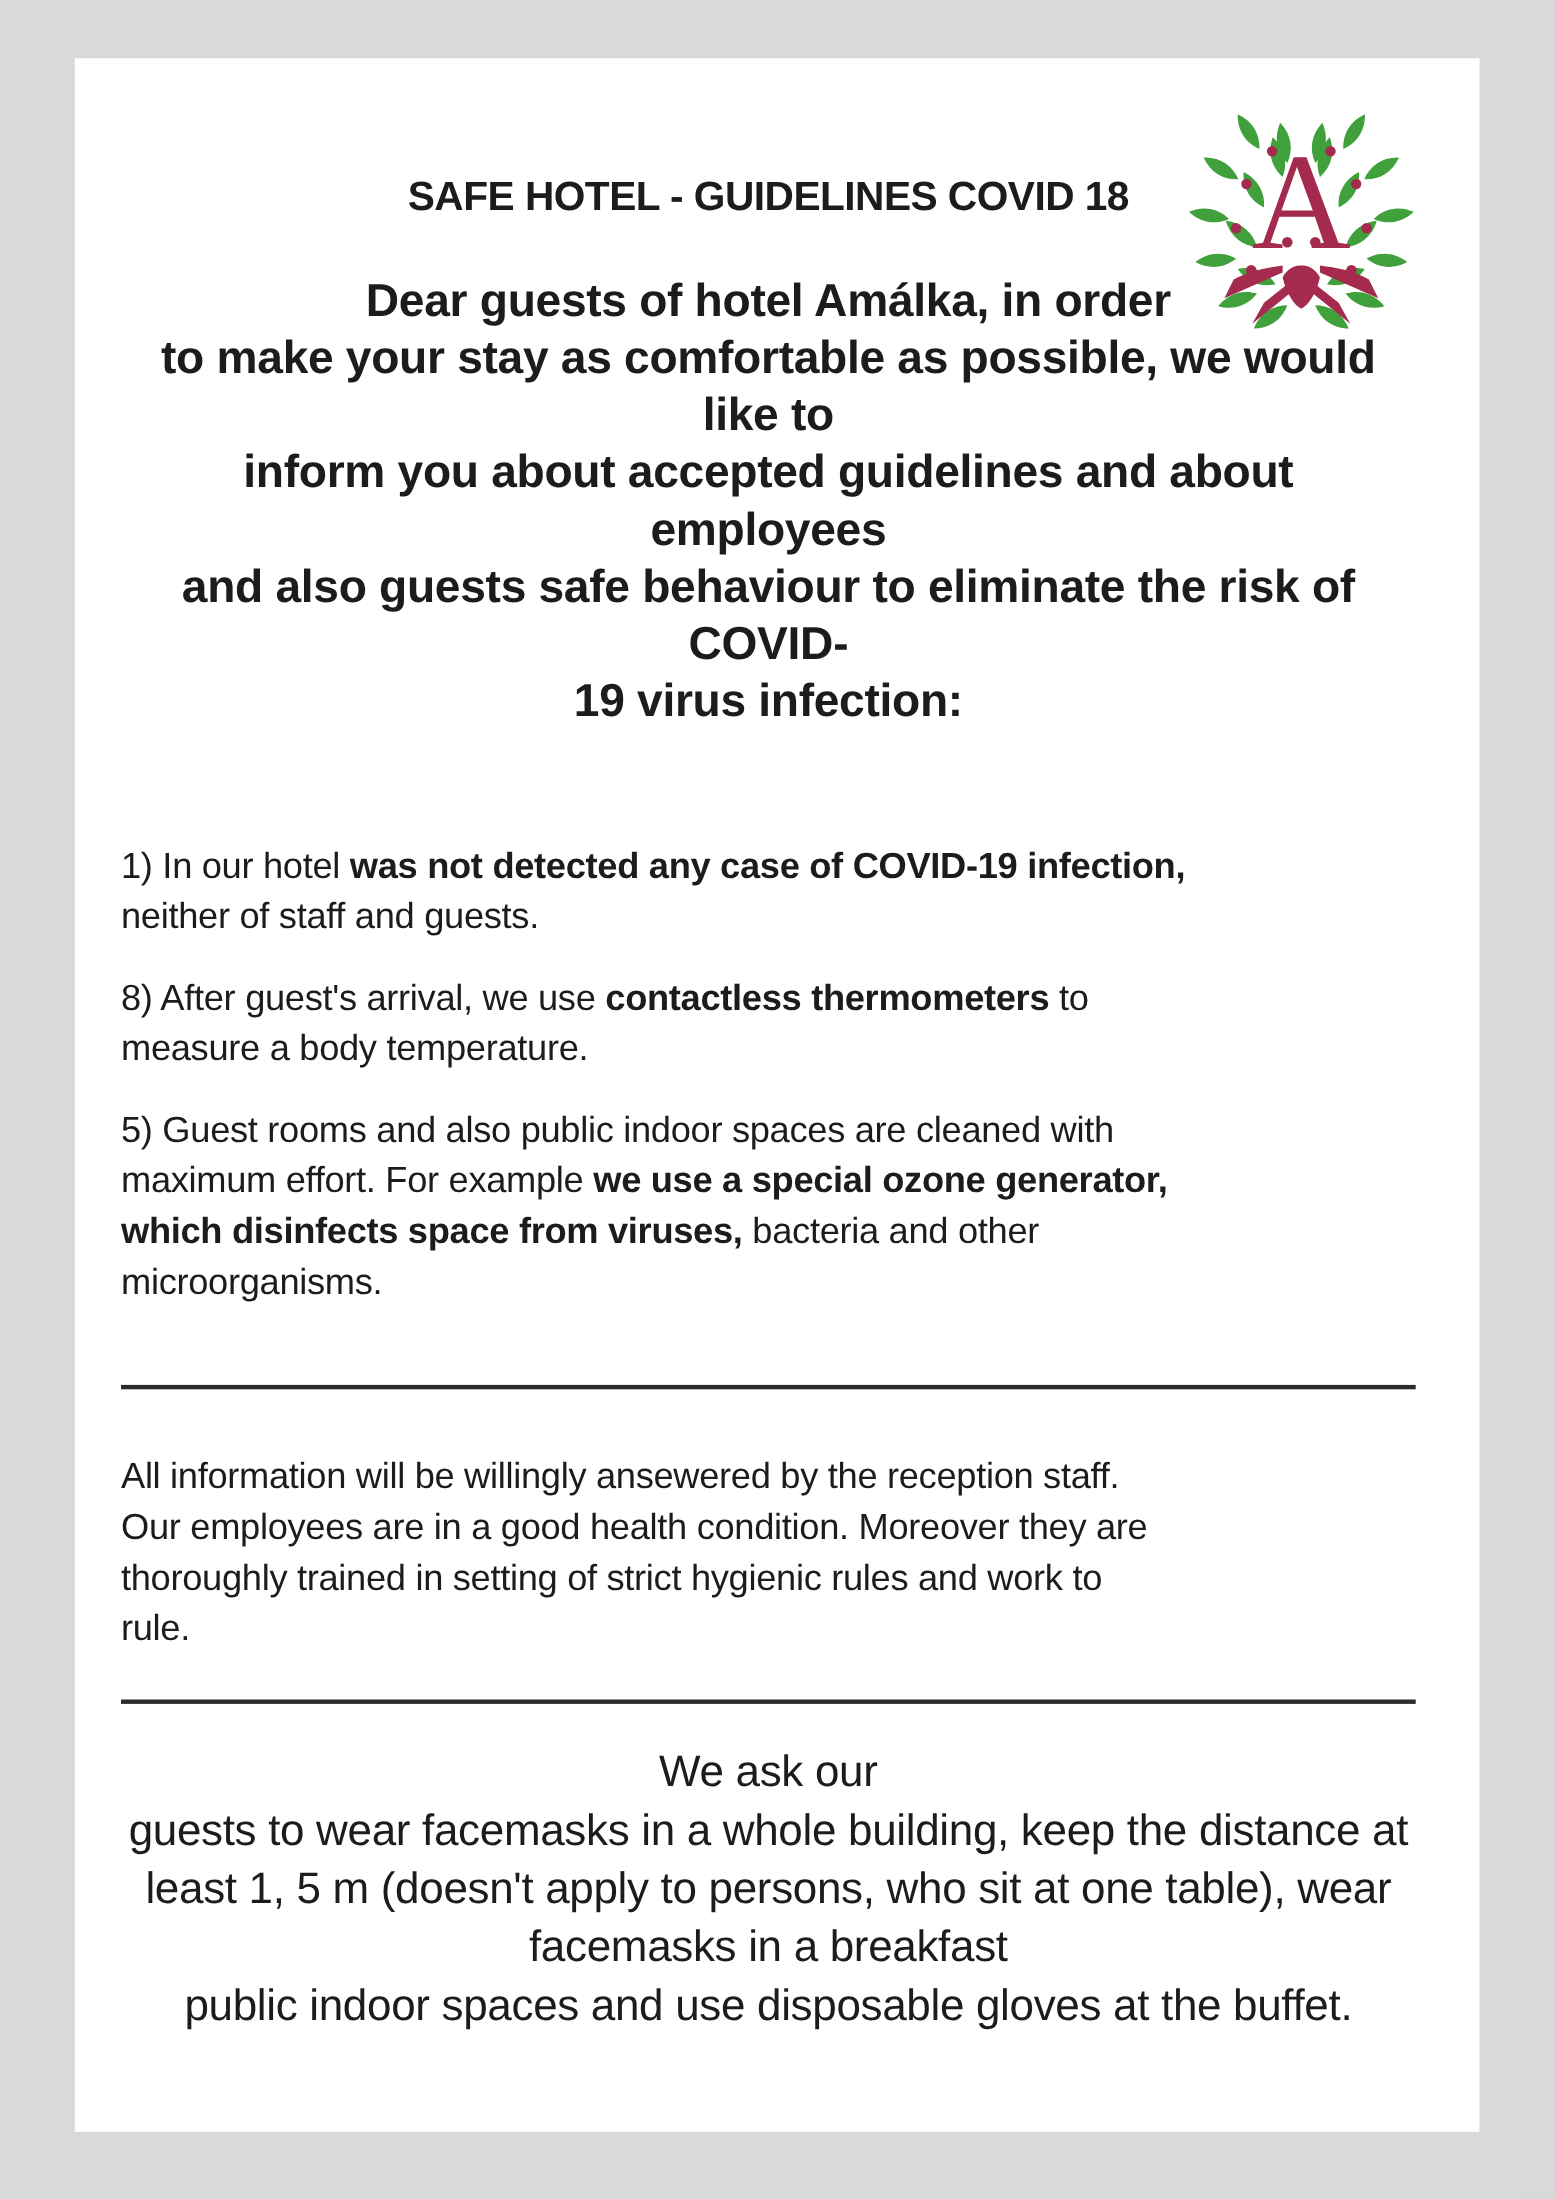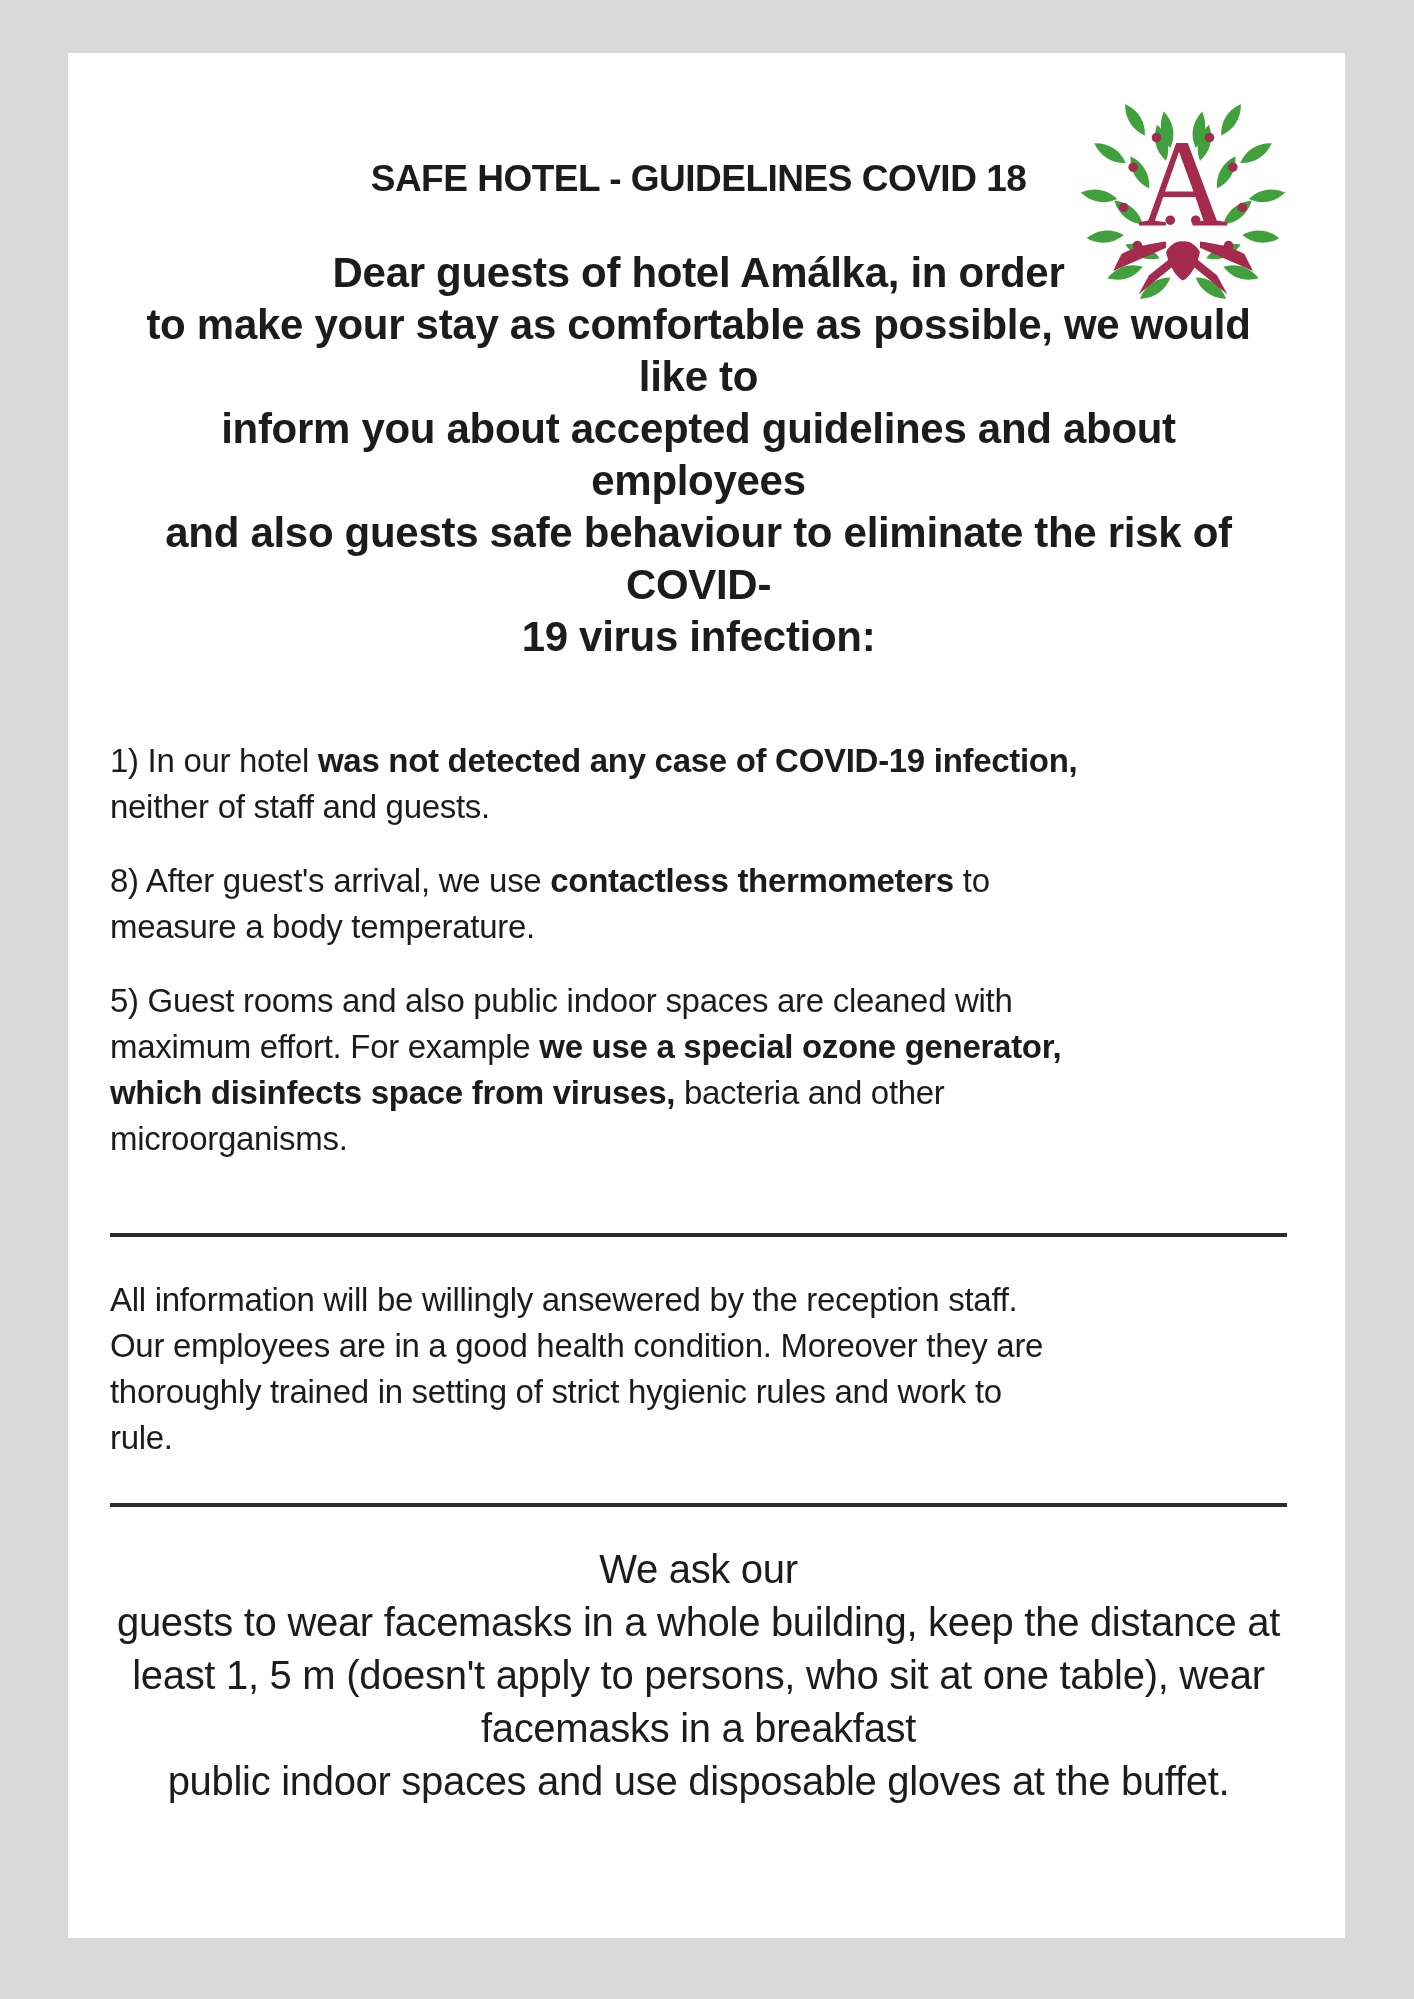--- a/index.html
+++ b/index.html
@@ -34,38 +34,38 @@
   }
   .intro {
     margin-top:44px;
     text-align:center;
     font-size:42px;
     font-weight:bold;
     line-height:52px;
     letter-spacing:-0.3px;
     white-space:pre-line;
   }
-  .guidelines { margin-top:75px; }
+  .guidelines { margin-top:101px; }
   .g-item {
     font-size:33px;
     line-height:46px;
     letter-spacing:-0.3px;
     white-space:pre-line;
     margin:0 0 28px 0;
   }
   .b { font-weight:bold; }
   .divider {
     height:4px;
     background:#2b2b2b;
     border:none;
   }
   .divider-1 { margin-top:71px; }
   .divider-2 { margin-top:42px; }
   .info {
-    margin-top:40px;
+    margin-top:56px;
     font-size:33px;
     line-height:46px;
     letter-spacing:-0.3px;
     white-space:pre-line;
   }
   .closing {
     margin-top:36px;
     text-align:center;
     font-size:40px;
     line-height:53px;

